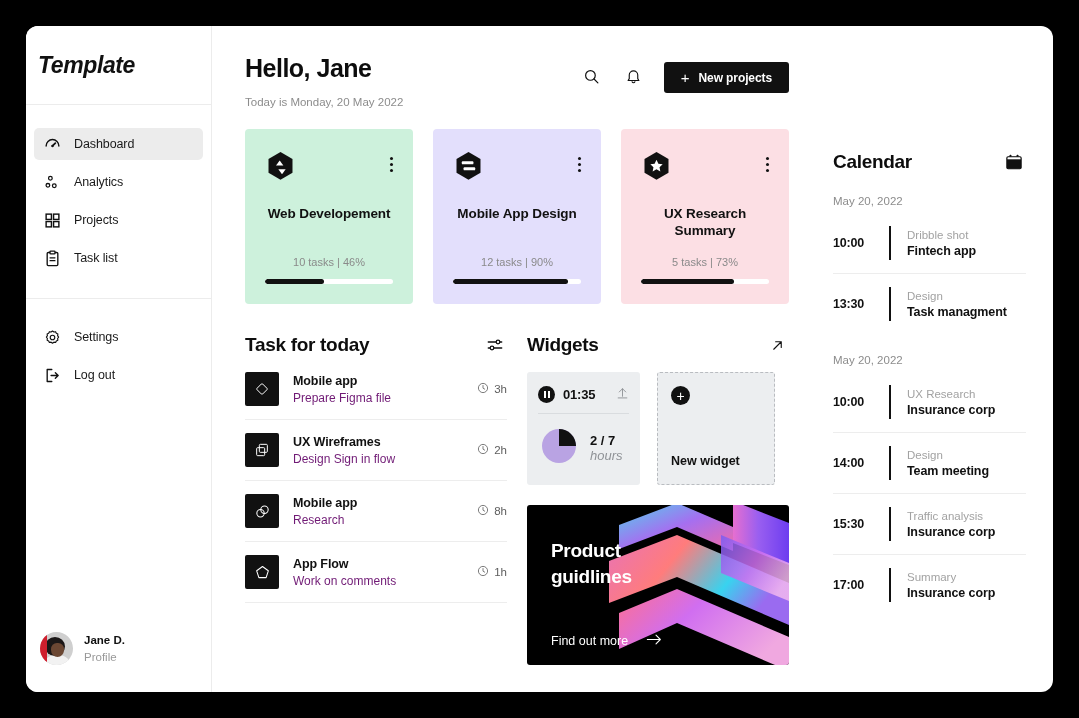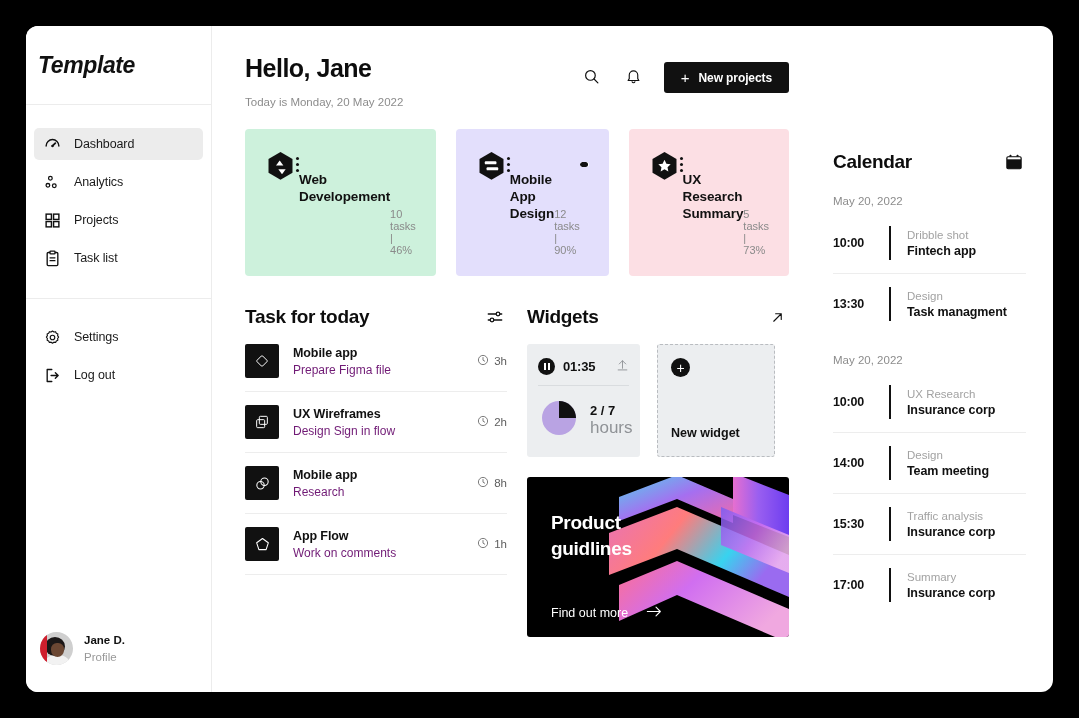--- a/index.html
+++ b/index.html
@@ -147,26 +147,27 @@
   }
   .plus-glyph { font-size: 15px; font-weight: 400; line-height: 1; }
 
   
   .cards-row {
     display: flex; gap: 20px;
     margin-top: 21px;
   }
   .pcard {
     flex: 1 1 0;
-    height: 147px;
+    height: 175px;
     border-radius: 4px;
     padding: 22px 20px 20px 20px;
-    display: flex; flex-direction: row;
+    display: flex; flex-direction: column;
     position: relative;
     cursor: pointer;
+    text-align: center;
   }
   .pcard-top { display: flex; align-items: flex-start; justify-content: space-between; }
   .hexicon { width: 31px; height: 34px; display:block; }
   .dots {
     display: flex; flex-direction: column; gap: 3px; align-items: center;
     padding-top: 6px; cursor: pointer;
   }
   .dots i { width: 3px; height: 3px; background: #111; border-radius: 50%; display: block; }
   .pcard-title {
     margin-top: 21px;
@@ -230,21 +231,21 @@
     width: 17px; height: 17px; border-radius: 50%; background: #111;
     display: flex; align-items: center; justify-content: center; gap: 2px;
     flex: 0 0 17px;
   }
   .pause-btn i { width: 2px; height: 7px; background: #fff; display: block; }
   .w-time { font-size: 13px; font-weight: 700; color: #111; letter-spacing: -0.2px; }
   .w-up { margin-left: auto; }
   .w-divider { height: 1px; background: #d9dcdf; margin: 10px 0 0 0; }
   .w-bottom { display: flex; align-items: center; gap: 10px; margin-top: 11px; }
   .w-hours-num { font-size: 13px; font-weight: 700; color: #111; }
-  .w-hours-lab { font-size: 17px; color: #8f9296; margin-top: 0; }
+  .w-hours-lab { font-size: 13px; color: #8f9296; margin-top: 0; font-style: italic; }
 
   .w-new {
     width: 118px; height: 113px;
     background: #eceef0; border-radius: 3px;
     border: 1px dashed #b9bcc0;
     padding: 13px 13px 16px 13px;
     display: flex; flex-direction: column; justify-content: space-between;
     cursor: pointer;
   }
   .plus-circle {

